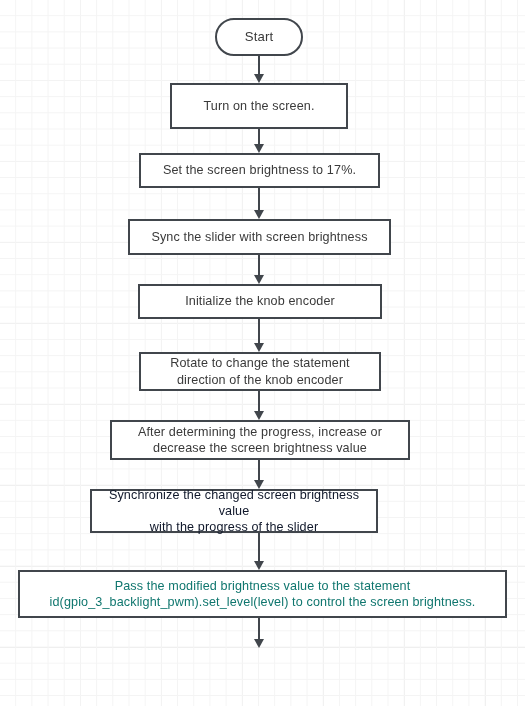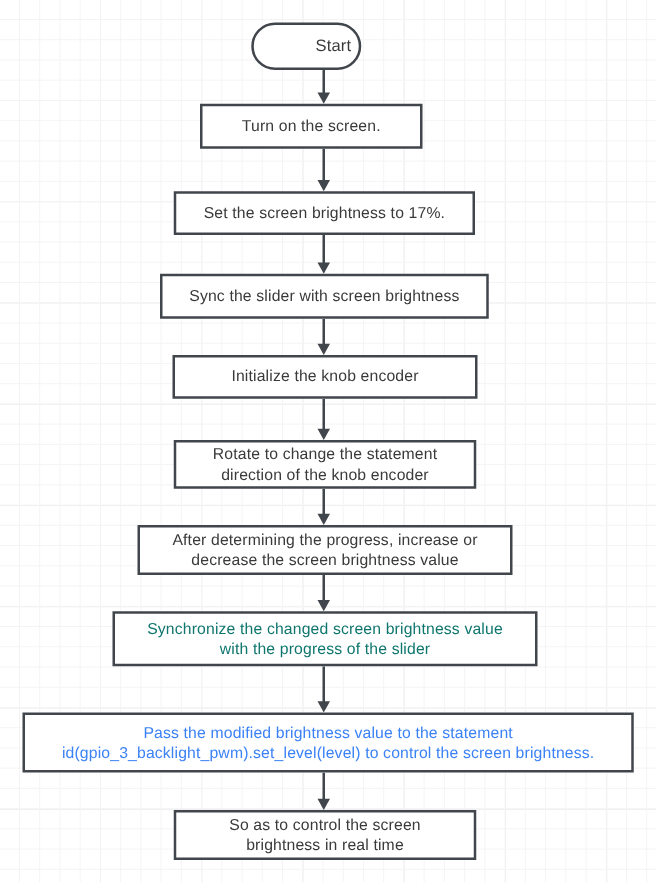--- a/index.html
+++ b/index.html
@@ -113,48 +113,44 @@
       <div class="head" style="border-top-color: rgb(65, 70, 76);"></div>
     </div>
     <div class="connector" style="left: 253px; top: 533px; height: 37px;">
       <div class="stem" style="height: 29px; background: rgb(65, 70, 76);"></div>
       <div class="head" style="border-top-color: rgb(65, 70, 76);"></div>
     </div>
     <div class="connector" style="left: 253px; top: 618px; height: 30px;">
       <div class="stem" style="height: 22px; background: rgb(65, 70, 76);"></div>
       <div class="head" style="border-top-color: rgb(65, 70, 76);"></div>
     </div>
-    <div class="node terminator" style="left: 201px; top: 18px; width: 88px; height: 38px; border-color: rgb(65, 70, 76); background: rgb(255, 255, 255); color: rgb(58, 58, 58); justify-content: flex-end;">
+    <div class="node terminator" style="left: 215px; top: 18px; width: 88px; height: 38px; border-color: rgb(65, 70, 76); background: rgb(255, 255, 255); color: rgb(58, 58, 58);">
       <span class="label">Start</span>
     </div>
-    <div class="node" style="left: 160px; top: 83px; width: 178px; height: 36px; border-color: rgb(65, 70, 76); background: rgb(255, 255, 255); color: rgb(58, 58, 58);">
+    <div class="node" style="left: 170px; top: 83px; width: 178px; height: 46px; border-color: rgb(65, 70, 76); background: rgb(255, 255, 255); color: rgb(58, 58, 58);">
       <span class="label">Turn on the screen.</span>
     </div>
     <div class="node" style="left: 139px; top: 153px; width: 241px; height: 35px; border-color: rgb(65, 70, 76); background: rgb(255, 255, 255); color: rgb(58, 58, 58);">
       <span class="label">Set the screen brightness to 17%.</span>
     </div>
     <div class="node" style="left: 138px; top: 284px; width: 244px; height: 35px; border-color: rgb(65, 70, 76); background: rgb(255, 255, 255); color: rgb(58, 58, 58);">
       <span class="label">Initialize the knob encoder</span>
     </div>
     <div class="node" style="left: 128px; top: 219px; width: 263px; height: 36px; border-color: rgb(65, 70, 76); background: rgb(255, 255, 255); color: rgb(58, 58, 58);">
       <span class="label">Sync the slider with screen brightness</span>
     </div>
     <div class="node" style="left: 139px; top: 352px; width: 242px; height: 39px; border-color: rgb(65, 70, 76); background: rgb(255, 255, 255); color: rgb(58, 58, 58);">
       <span class="label">Rotate to change the statement
 direction of the knob encoder</span>
     </div>
     <div class="node" style="left: 110px; top: 420px; width: 300px; height: 40px; border-color: rgb(65, 70, 76); background: rgb(255, 255, 255); color: rgb(58, 58, 58);">
       <span class="label">After determining the progress, increase or
 decrease the screen brightness value</span>
     </div>
-    <div class="node" style="left: 90px; top: 489px; width: 340px; height: 44px; border-color: rgb(65, 70, 76); background: rgb(255, 255, 255); color: #0f766e;">
+    <div class="node" style="left: 90px; top: 489px; width: 288px; height: 44px; border-color: rgb(65, 70, 76); background: rgb(255, 255, 255); color: #0f172a;">
       <span class="label">Synchronize the changed screen brightness value
 with the progress of the slider</span>
     </div>
-    <div class="node" style="left: 18px; top: 570px; width: 489px; height: 48px; border-color: rgb(65, 70, 76); background: rgb(255, 255, 255); color: #3b82f6;">
+    <div class="node" style="left: 18px; top: 570px; width: 489px; height: 48px; border-color: rgb(65, 70, 76); background: rgb(255, 255, 255); color: #0f766e;">
       <span class="label">Pass the modified brightness value to the statement
 id(gpio_3_backlight_pwm).set_level(level) to control the screen brightness.</span>
-    </div>
-    <div class="node" style="left: 139px; top: 648px; width: 242px; height: 40px; border-color: rgb(65, 70, 76); background: rgb(255, 255, 255); color: rgb(58, 58, 58);">
-      <span class="label">So as to control the screen
-brightness in real time</span>
     </div>
   </div>
 
 </body></html>

